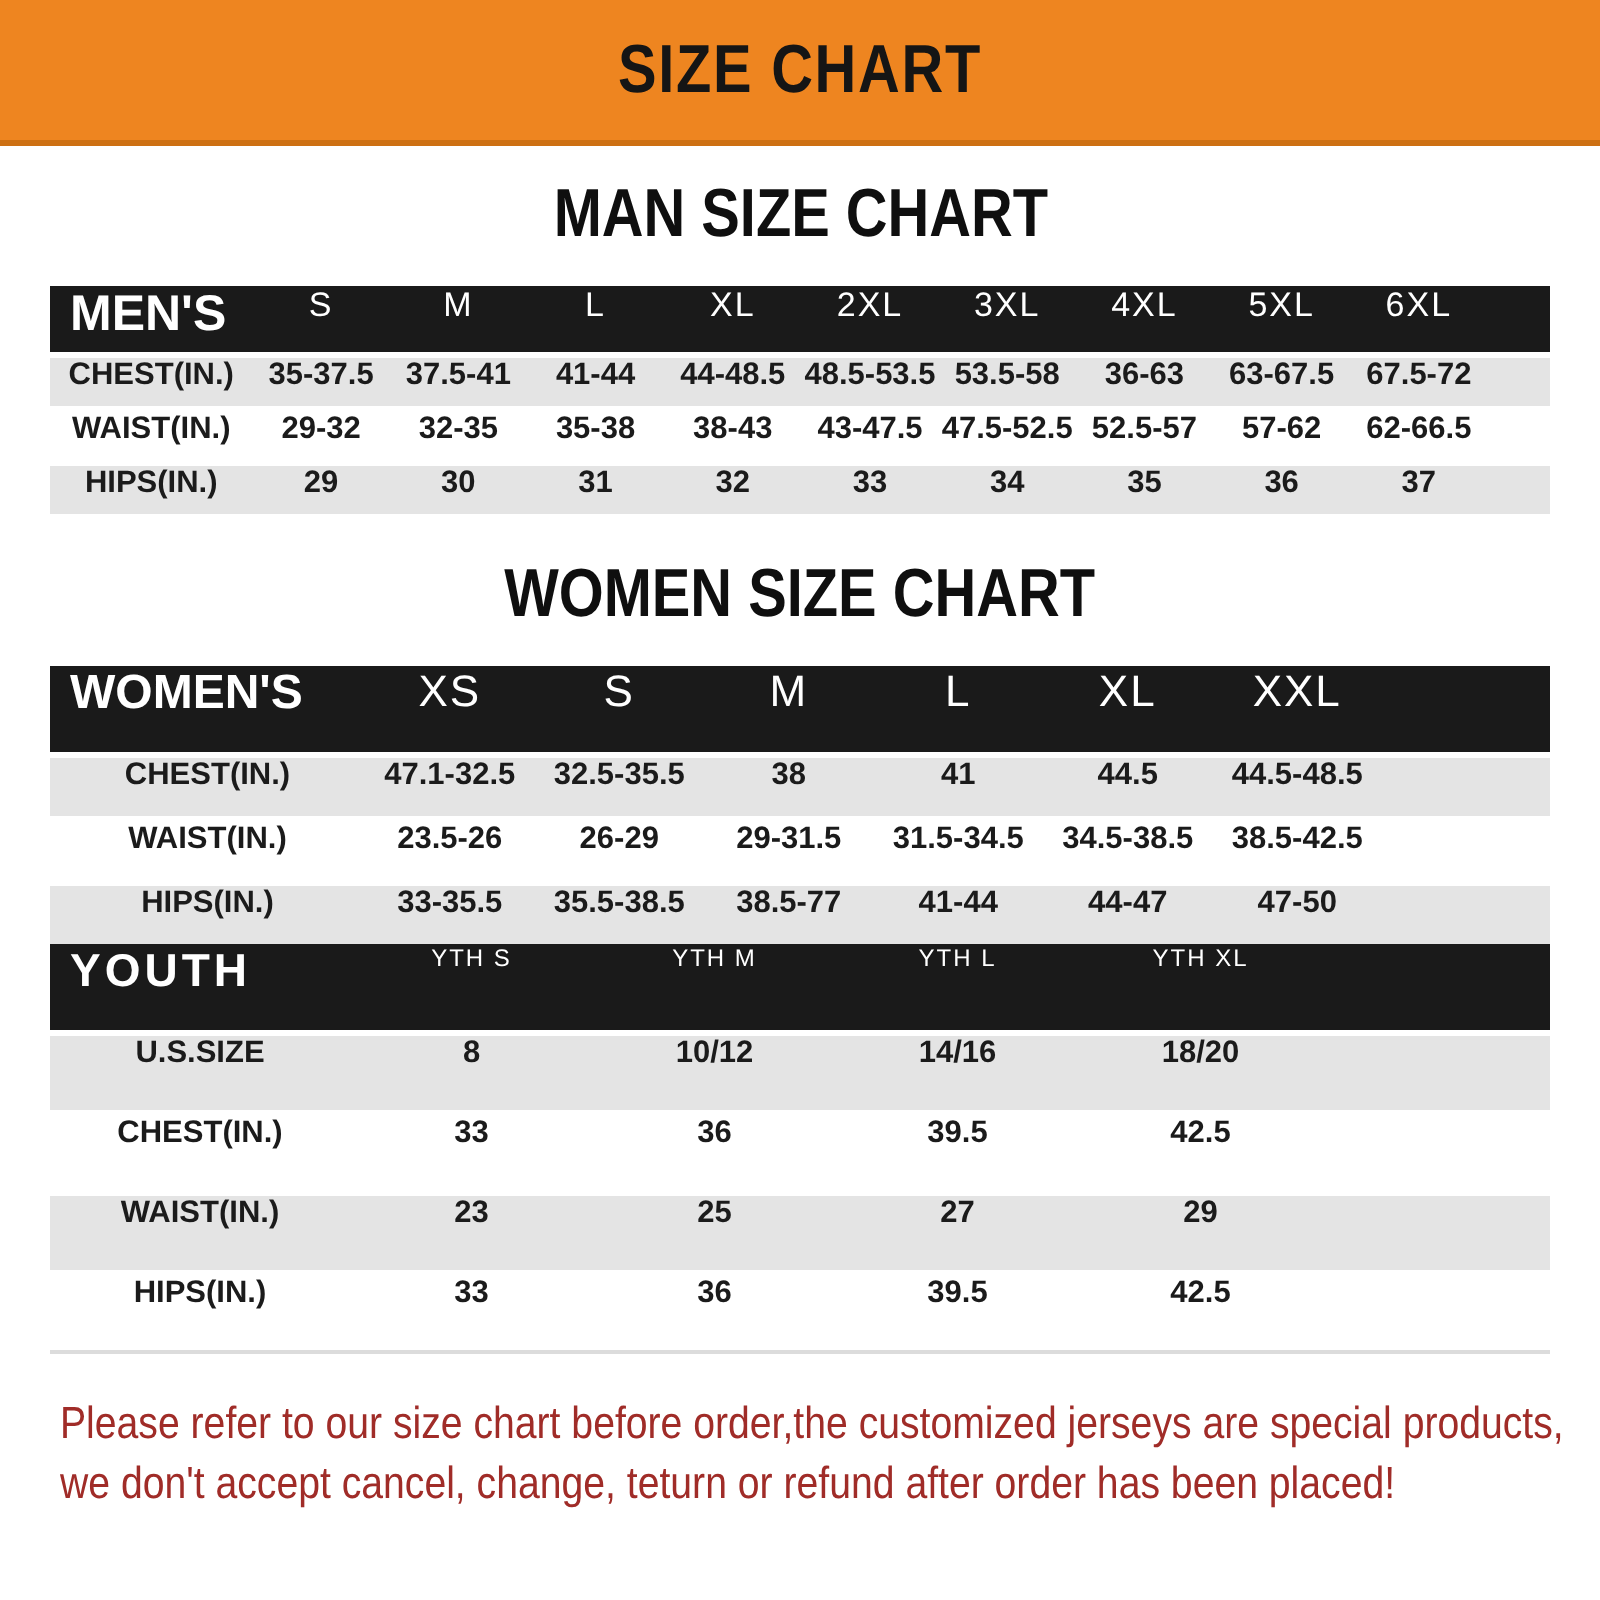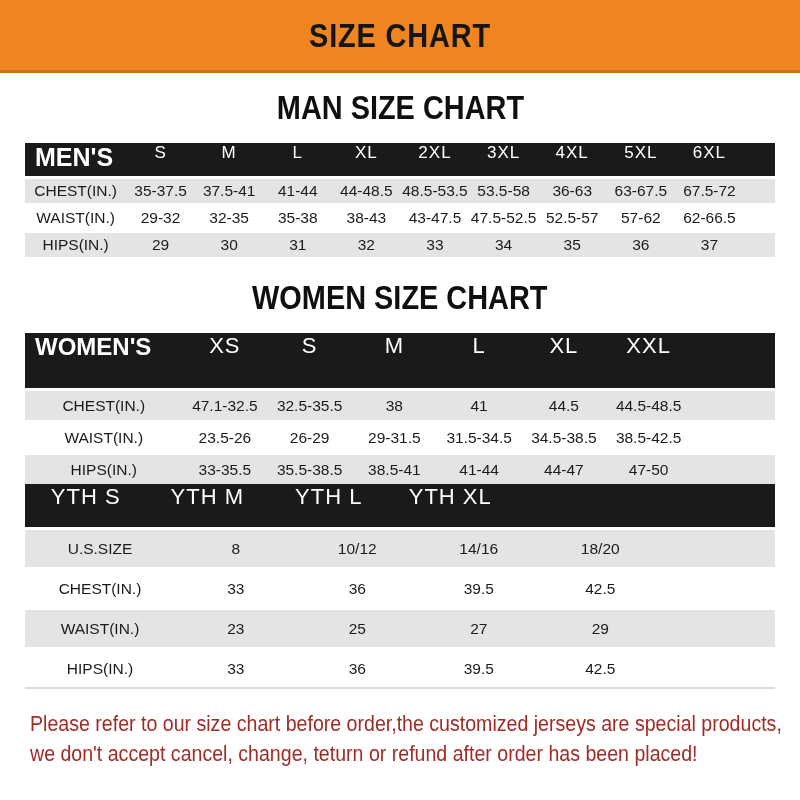--- a/index.html
+++ b/index.html
@@ -17,38 +17,38 @@
   .section-heading{text-align:center;margin:0;color:#0f0f0f;line-height:40px;}
   .section-heading .cond{display:inline-block;transform:scaleX(0.85);white-space:nowrap;
     font-size:34px;font-weight:800;}
   .section-0 .section-heading{margin:14px 16px 12px;}
   .section-1 .section-heading{margin:20px 16px 12px;}
   .section-2 .section-heading{margin:32px 0 12px;}
 
   .size-table{margin:0 25px;}
   .thead{display:flex;background:var(--bar);color:#fff;}
   .section-0 .thead{height:33px;}
-  .section-1 .thead{height:55px;}
+  .section-1 .thead{height:43px;}
   .section-2 .thead{height:43px;}
   .thead .lbl{font-weight:800;padding-left:10px;box-sizing:border-box;font-size:25px;}
   .section-1 .thead .lbl{font-size:24px;}
   .section-2 .thead .lbl{font-size:23px;letter-spacing:2px;}
   .thead .colcell{font-size:17px;letter-spacing:1px;}
   .section-1 .thead .colcell{font-size:22px;}
-  .section-2 .thead .colcell{font-size:22px;}
+  .section-2 .thead .colcell{font-size:12px;}
 
   .lbl{width:var(--lblw);flex:none;}
   .colcell{width:var(--colw);flex:none;text-align:center;}
   .spacer{flex:1;}
   .section-0 .size-table, .section-0 .thead{--lblw:13.5%;--colw:9.15%;}
   .section-0{--lblw:13.5%;--colw:9.15%;}
   .section-1{--lblw:21%;--colw:11.3%;}
   .section-2{--lblw:20%;--colw:16.2%;}
 
-  .trow{display:flex;align-items:center;margin-top:3px;}
+  .trow{display:flex;margin-top:3px;font-weight:bold;}
   .section-0 .trow{height:24px;}
   .section-1 .trow{height:29px;}
   .section-2 .trow{height:37px;}
   .tbody .trow:nth-child(odd){background:var(--stripe);}
   .section-2 .tbody{border-bottom:2px solid #dcdcdc;}
   .trow .lbl{text-align:center;font-size:15.5px;color:#1b1b1b;}
   .trow .colcell{font-size:15.5px;color:#1b1b1b;}
 
   .notice{margin:20px 0 0 30px;}
   .notice p{margin:0;color:var(--red);font-size:22.5px;line-height:30px;white-space:nowrap;
@@ -154,32 +154,33 @@
               <div class="colcell">29-31.5</div>
               <div class="colcell">31.5-34.5</div>
               <div class="colcell">34.5-38.5</div>
               <div class="colcell">38.5-42.5</div>
               <div class="spacer"></div>
             </div>
             <div class="trow">
               <div class="lbl">HIPS(IN.)</div>
               <div class="colcell">33-35.5</div>
               <div class="colcell">35.5-38.5</div>
-              <div class="colcell">38.5-41</div>
+              <div class="colcell">38.5-77</div>
               <div class="colcell">41-44</div>
               <div class="colcell">44-47</div>
               <div class="colcell">47-50</div>
               <div class="spacer"></div>
             </div>
           </div>
         </div>
       </section>
       <section class="chart-section section-2">
         <div class="size-table">
           <div class="thead">
+            <div class="lbl">YOUTH</div>
             <div class="colcell">YTH S</div>
             <div class="colcell">YTH M</div>
             <div class="colcell">YTH L</div>
             <div class="colcell">YTH XL</div>
             <div class="spacer"></div>
           </div>
           <div class="tbody">
             <div class="trow">
               <div class="lbl">U.S.SIZE</div>
               <div class="colcell">8</div>

